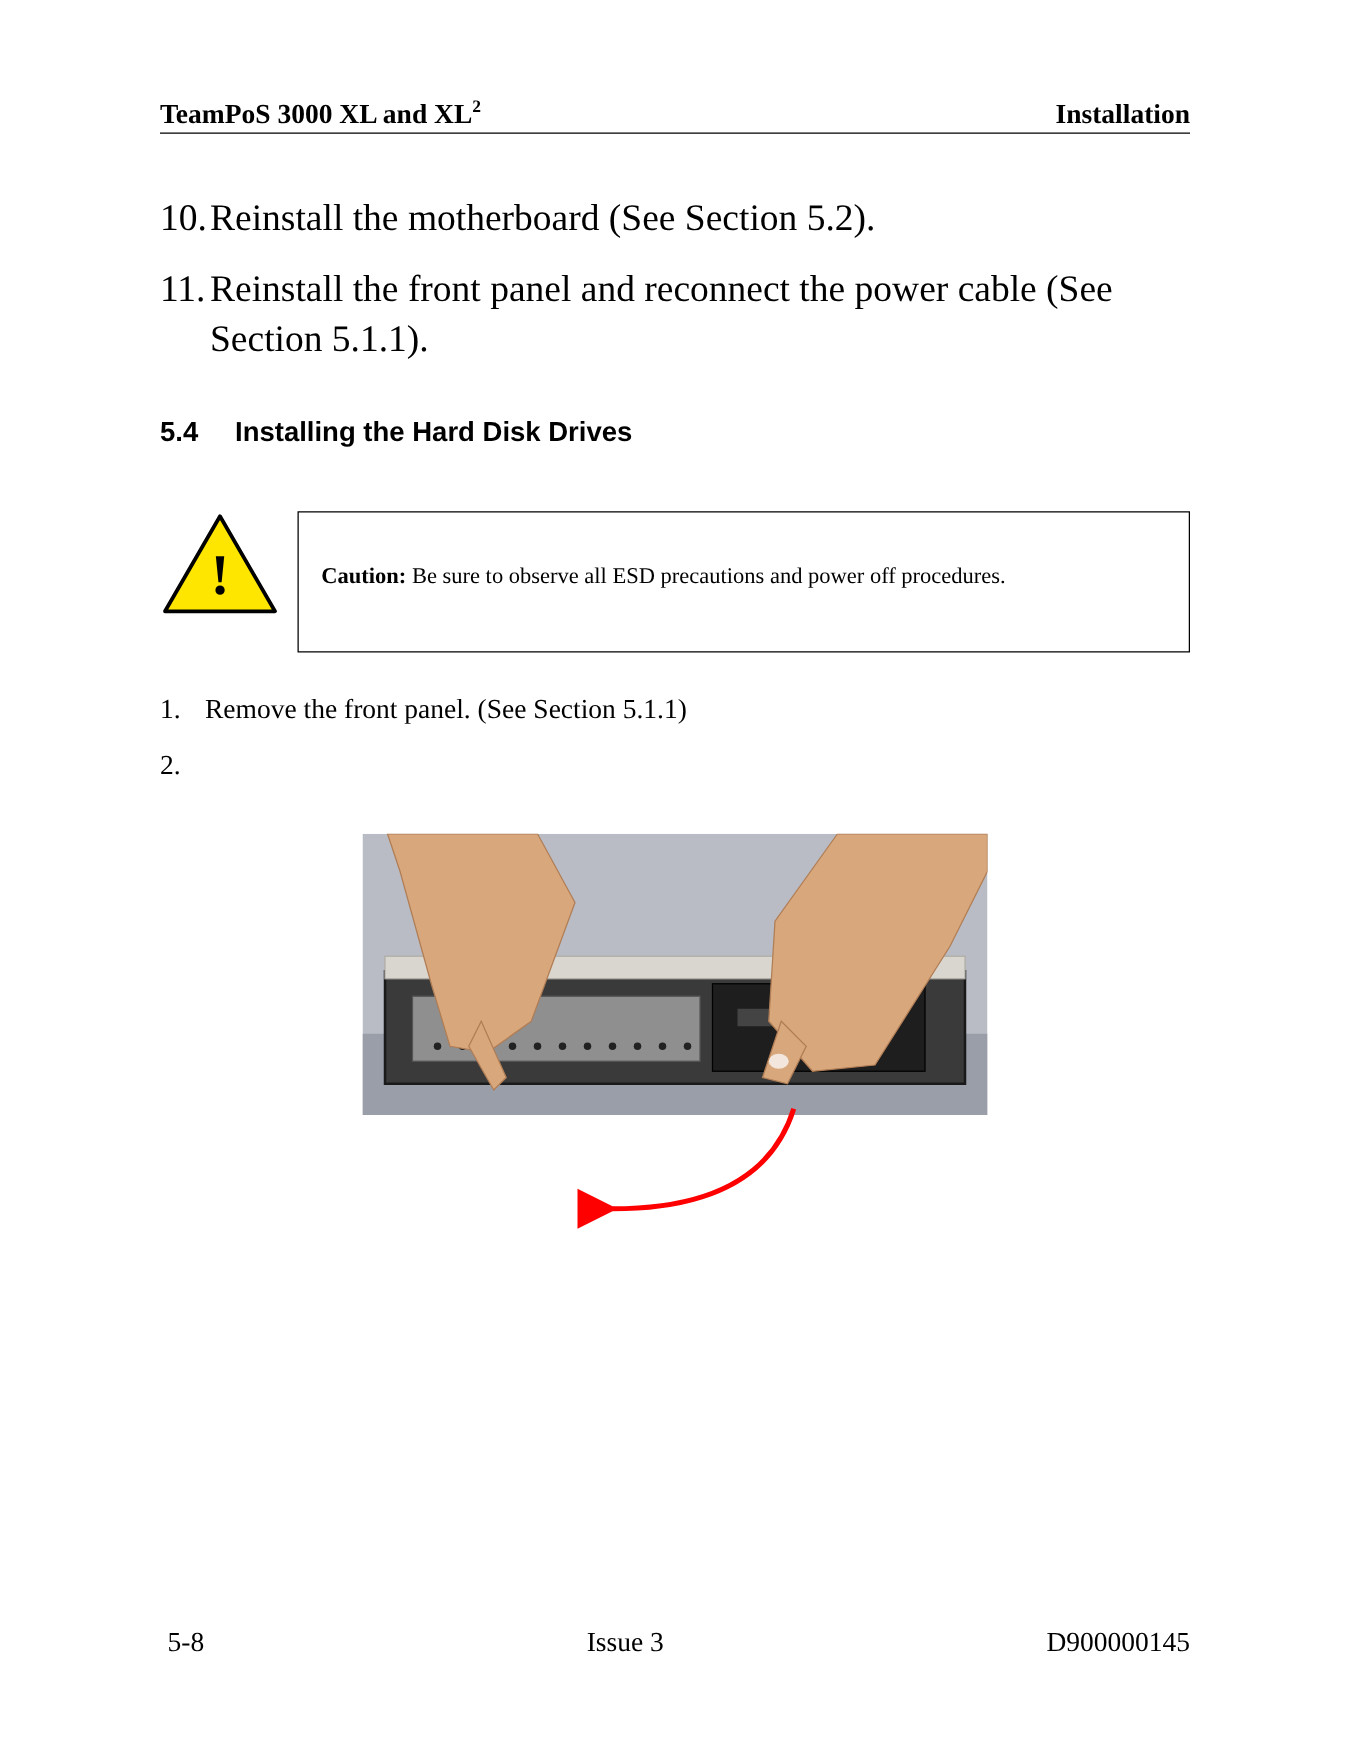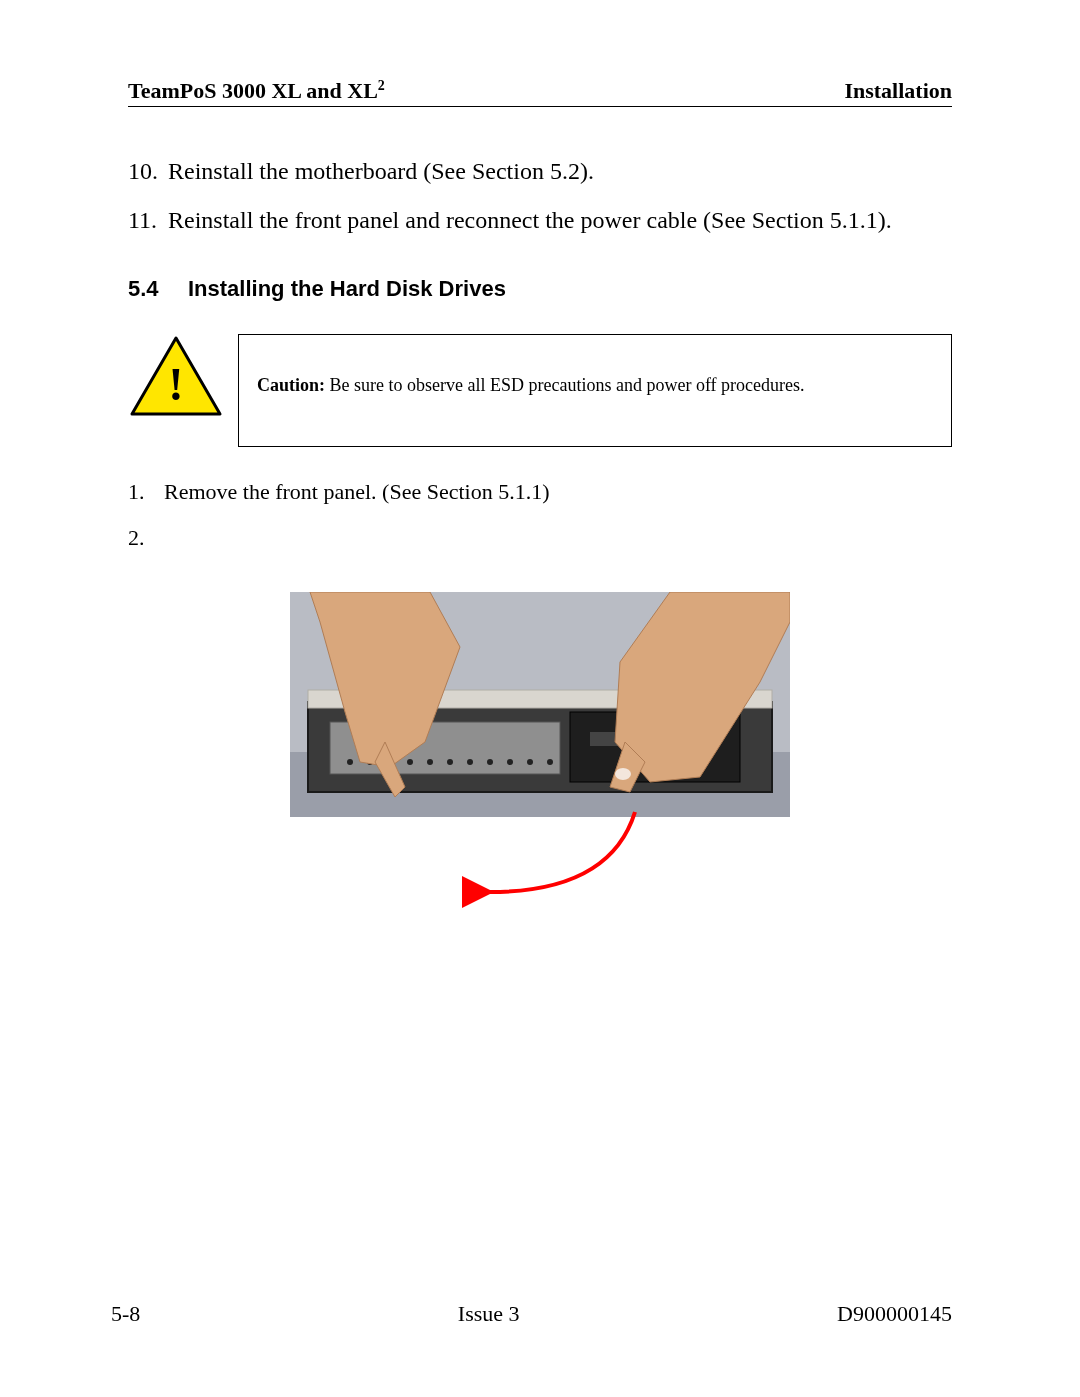--- a/index.html
+++ b/index.html
@@ -24,38 +24,38 @@
     border-bottom: 1.5px solid #000;
     padding-bottom: 2px;
     margin-bottom: 48px;
     font-weight: bold;
   }
   .header-left sup {
     font-size: 14px;
     vertical-align: super;
   }
   .ol-cont {
-    font-size: 24px;
+    font-size: 30px;
     line-height: 1.35;
   }
   .ol-cont .item {
     display: flex;
     margin-bottom: 16px;
   }
   .ol-cont .num {
     width: 40px;
     flex-shrink: 0;
   }
   .section-heading {
     display: flex;
     font-family: Arial, Helvetica, sans-serif;
     font-weight: bold;
     font-size: 22px;
     margin-top: 40px;
-    margin-bottom: 32px;
+    margin-bottom: 50px;
   }
   .section-heading .sec-num {
     width: 60px;
     flex-shrink: 0;
   }
   .caution-row {
     display: flex;
     align-items: flex-start;
     margin-bottom: 30px;
   }
@@ -86,21 +86,21 @@
     text-align: center;
     margin-top: 40px;
   }
   .figure {
     display: inline-block;
     position: relative;
   }
   .footer {
     position: absolute;
     bottom: 70px;
-    left: 111px;
+    left: 134px;
     right: 128px;
     display: flex;
     justify-content: space-between;
     font-size: 22px;
   }
 </style>
 </head>
 <body>
 
 <div class="page">

